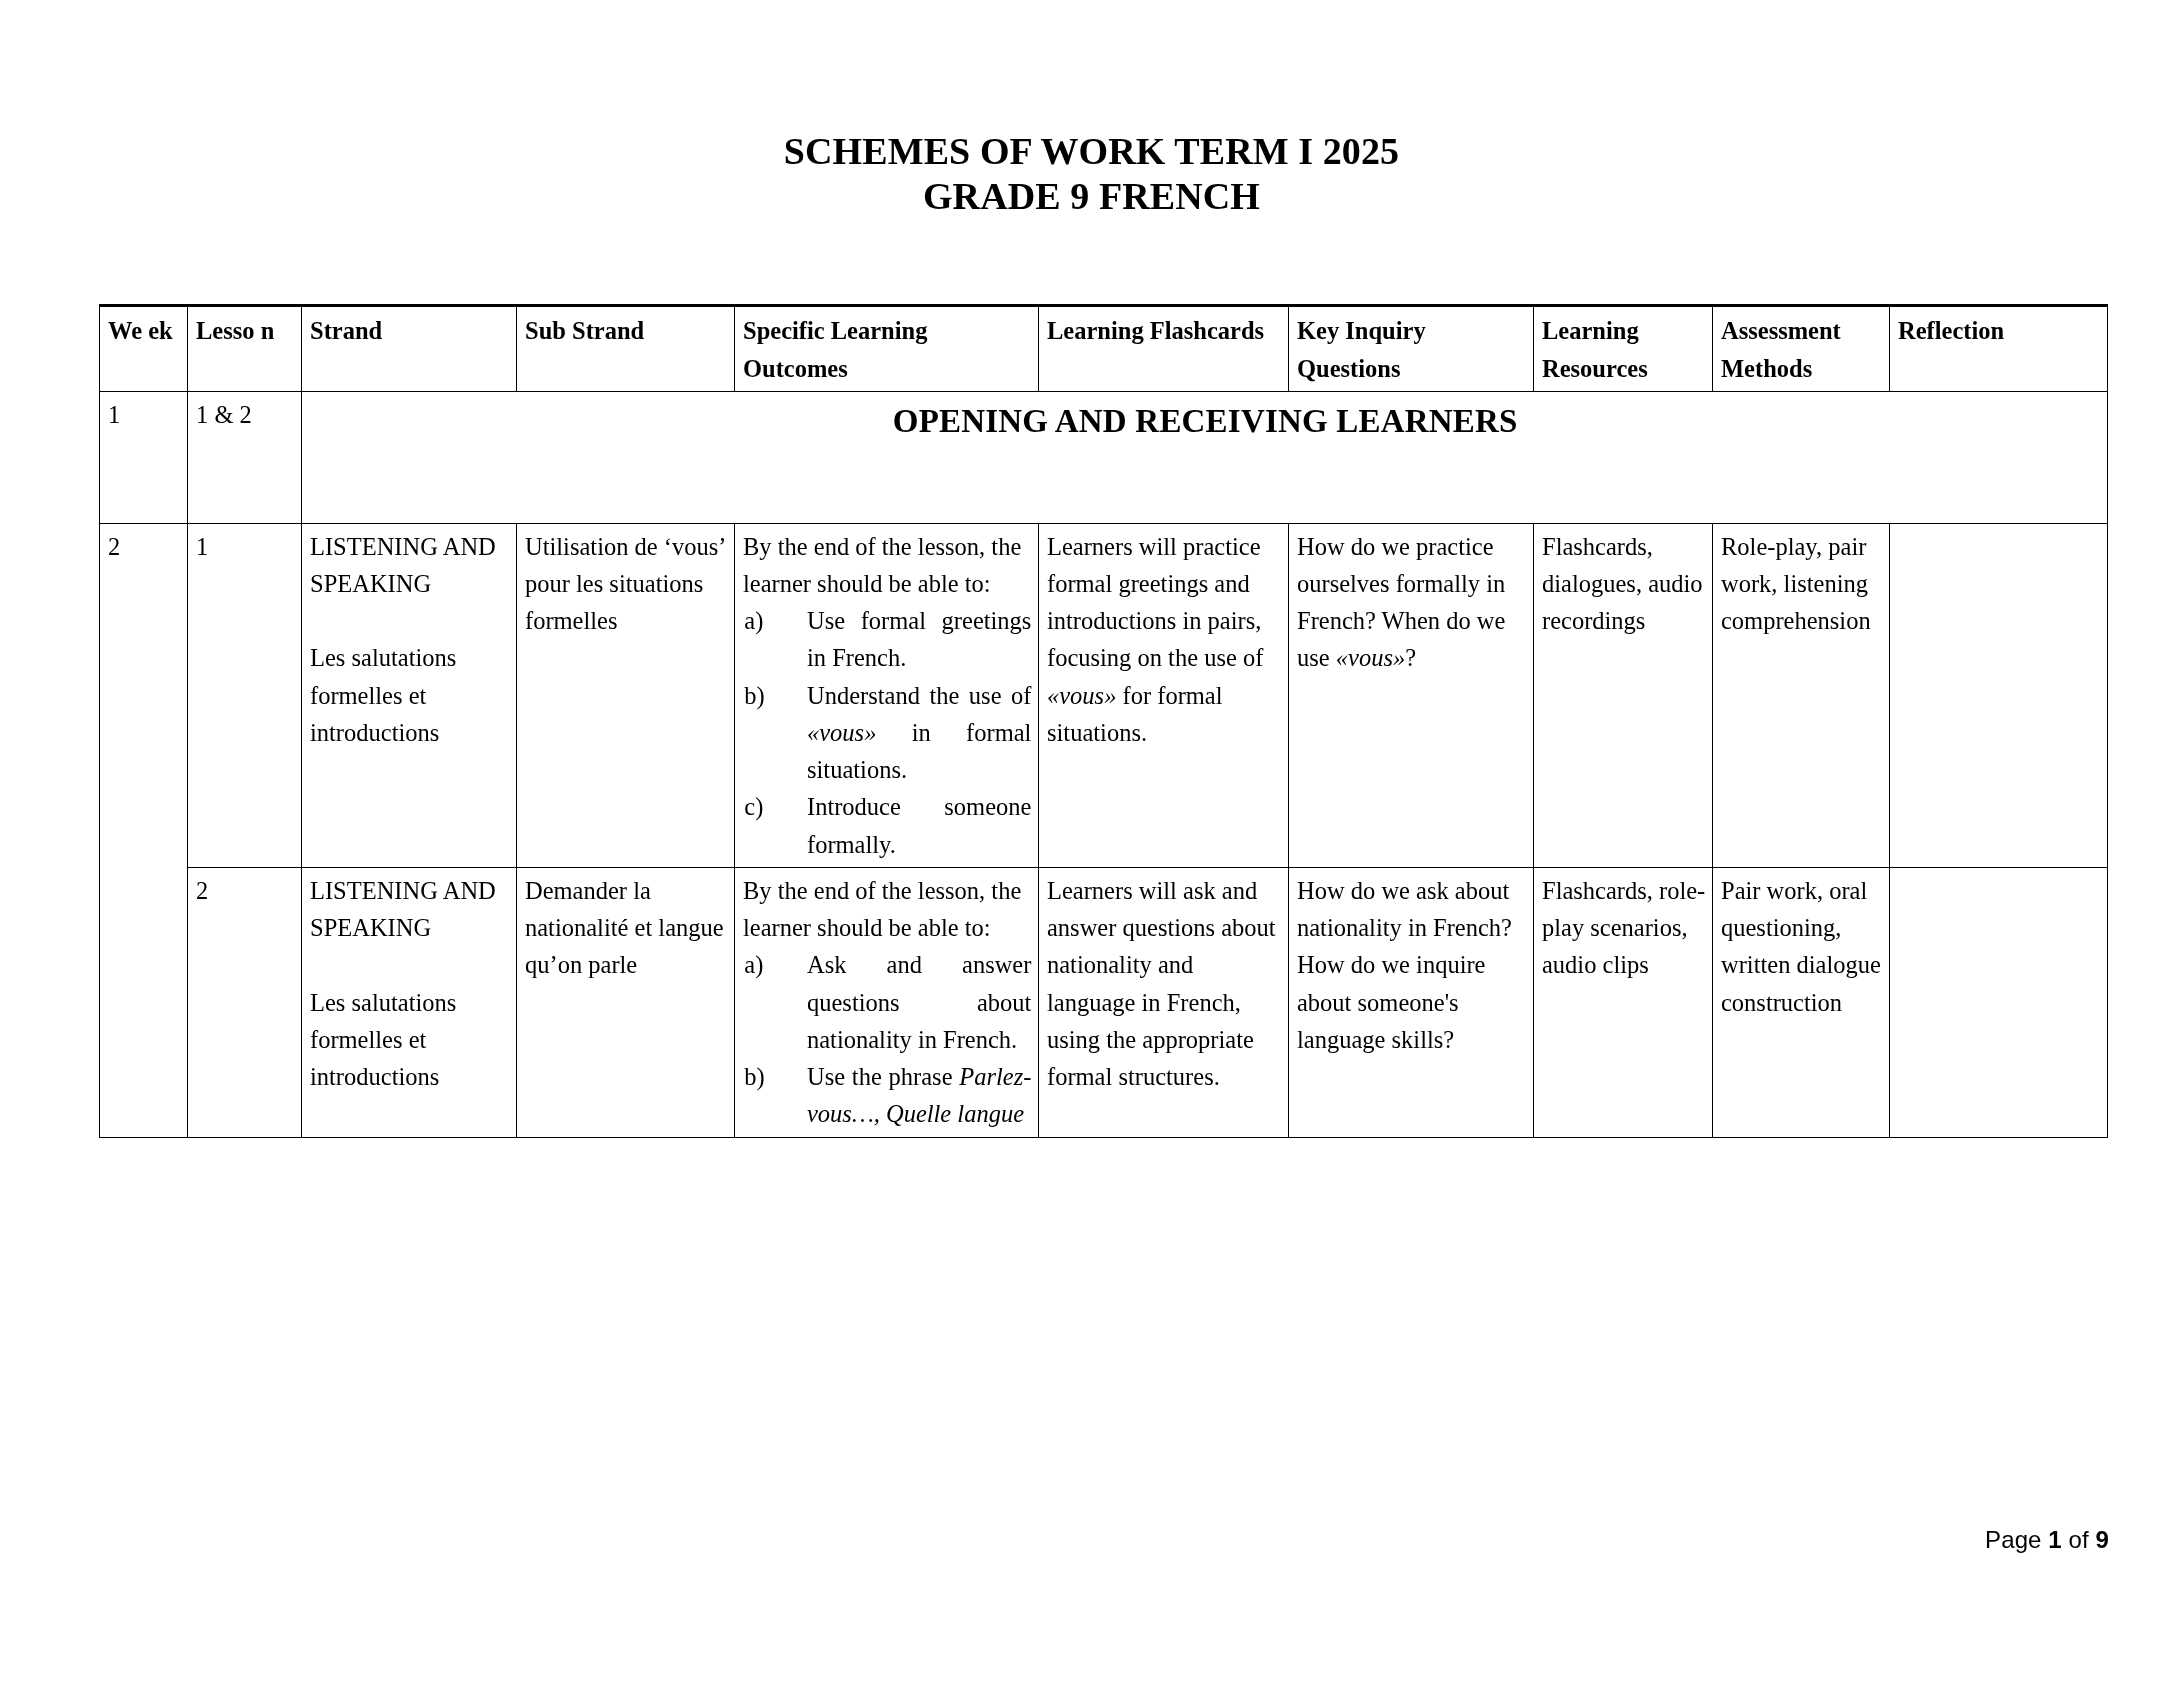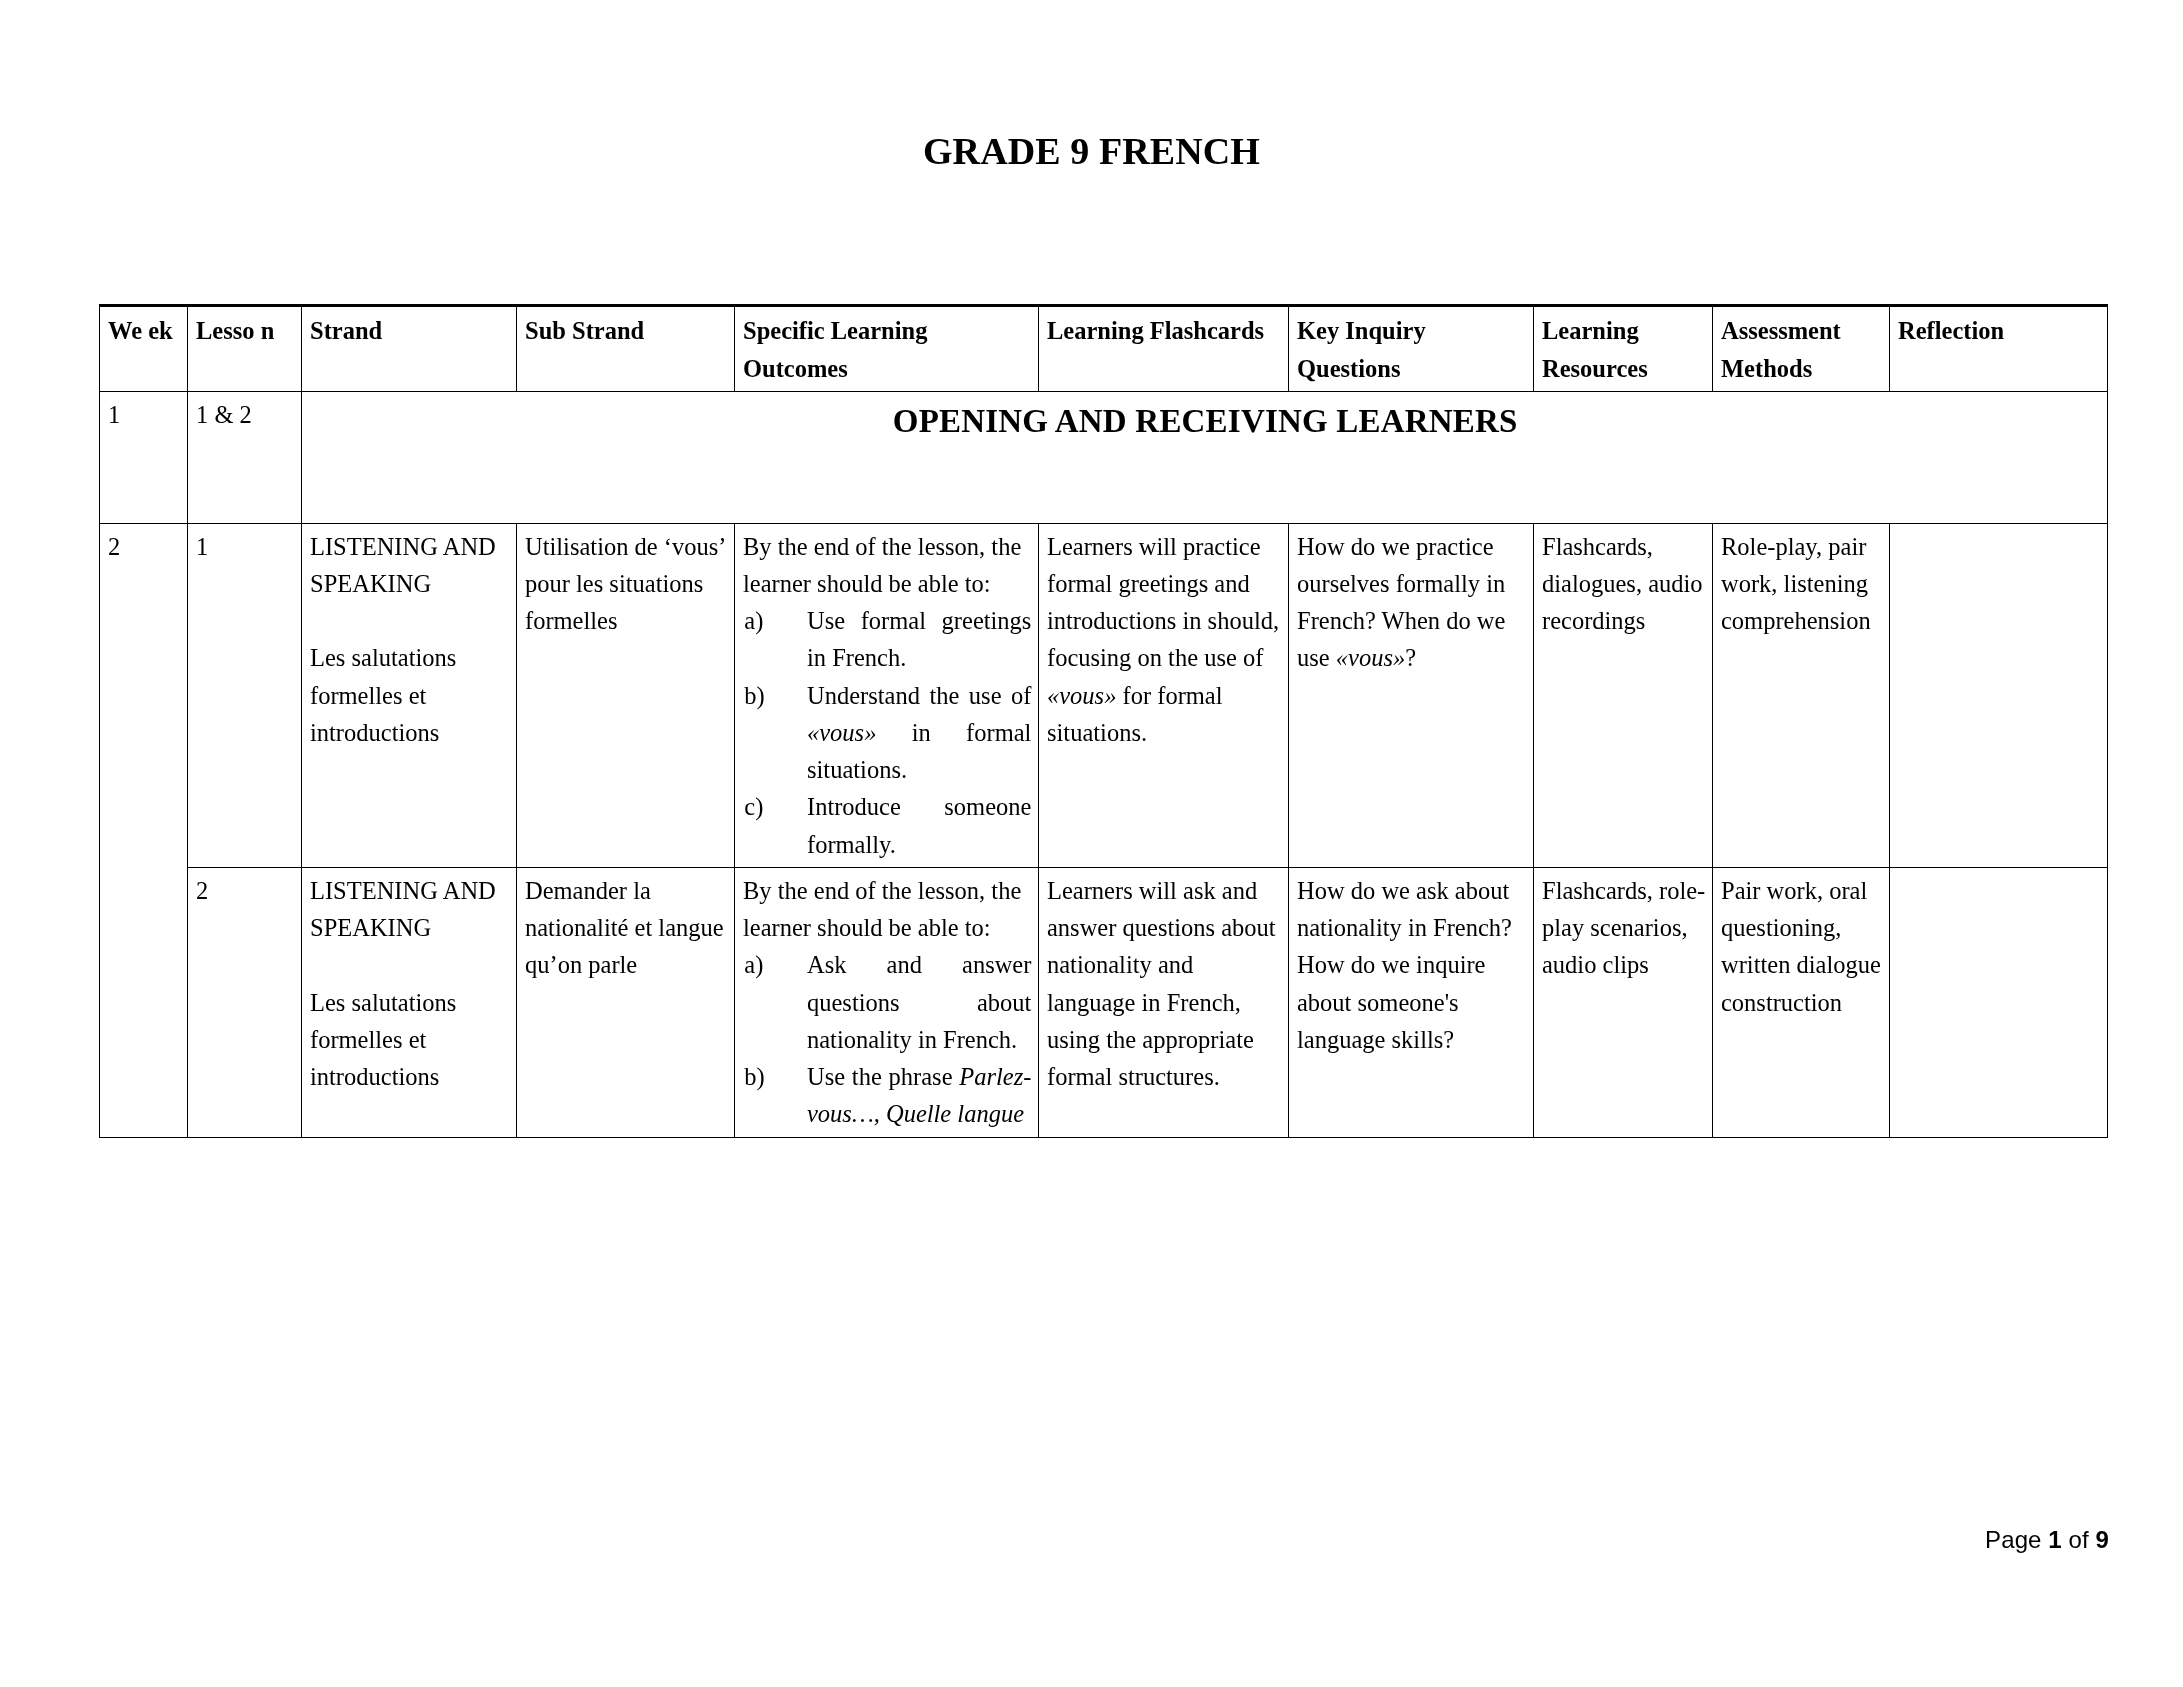--- a/index.html
+++ b/index.html
@@ -119,20 +119,21 @@
     letter-spacing: 0.1px;
   }
   .footer b { font-weight: bold; }
 </style>
 </head>
 <body>
 
 <div class="page">
 
   <h1 class="doc-title">
+    <span>SCHEMES OF WORK TERM I 2025</span>
     <span class="line2">GRADE 9 FRENCH</span>
   </h1>
 
   <div class="table-wrap">
     <table class="sow">
       <colgroup>
         <col class="c-week">
           <col class="c-lesson">
           <col class="c-strand">
           <col class="c-substrand">
@@ -182,21 +183,21 @@
               </li>
               <li>
                 <span class="marker">b)</span><span>Understand the use of </span><span class="it">«vous»</span><span> in formal situations.</span>
               </li>
               <li>
                 <span class="marker">c)</span><span>Introduce someone formally.</span>
               </li>
             </ul>
           </td>
           <td>
-            <span>Learners will practice formal greetings and introductions in should, focusing on the use of </span><span class="it">«vous»</span><span> for formal situations.</span>
+            <span>Learners will practice formal greetings and introductions in pairs, focusing on the use of </span><span class="it">«vous»</span><span> for formal situations.</span>
           </td>
           <td>
             <span>How do we practice ourselves formally in French? When do we use </span><span class="it">«vous»</span><span>?</span>
           </td>
           <td>Flashcards, dialogues, audio recordings</td>
           <td>
             <span>Role-play, pair work, listening </span><span class="nowrapbreak">comprehension</span>
           </td>
           <td></td>
         </tr>

